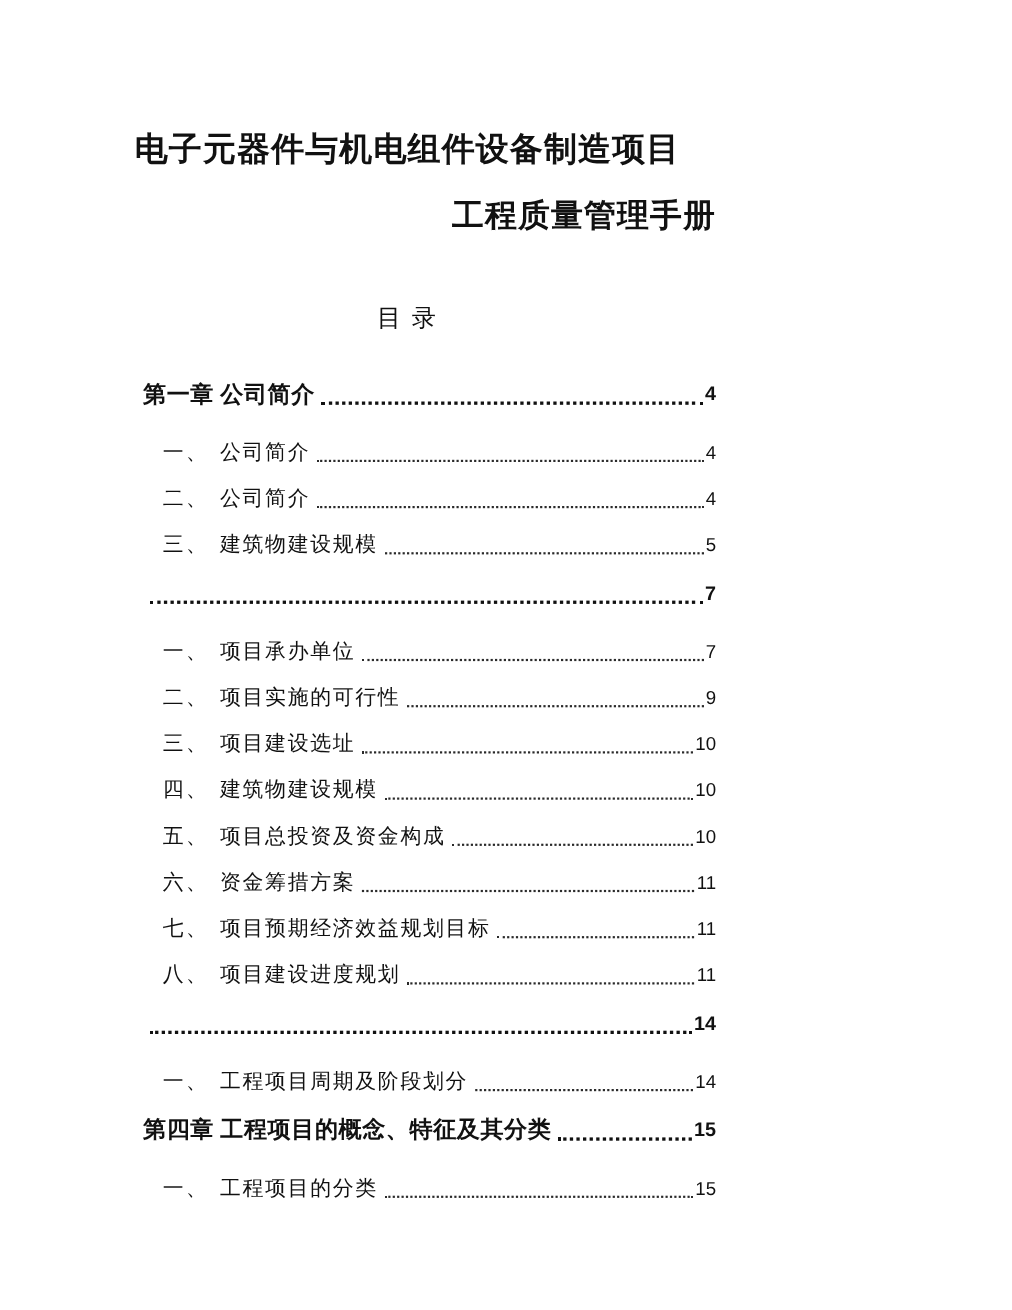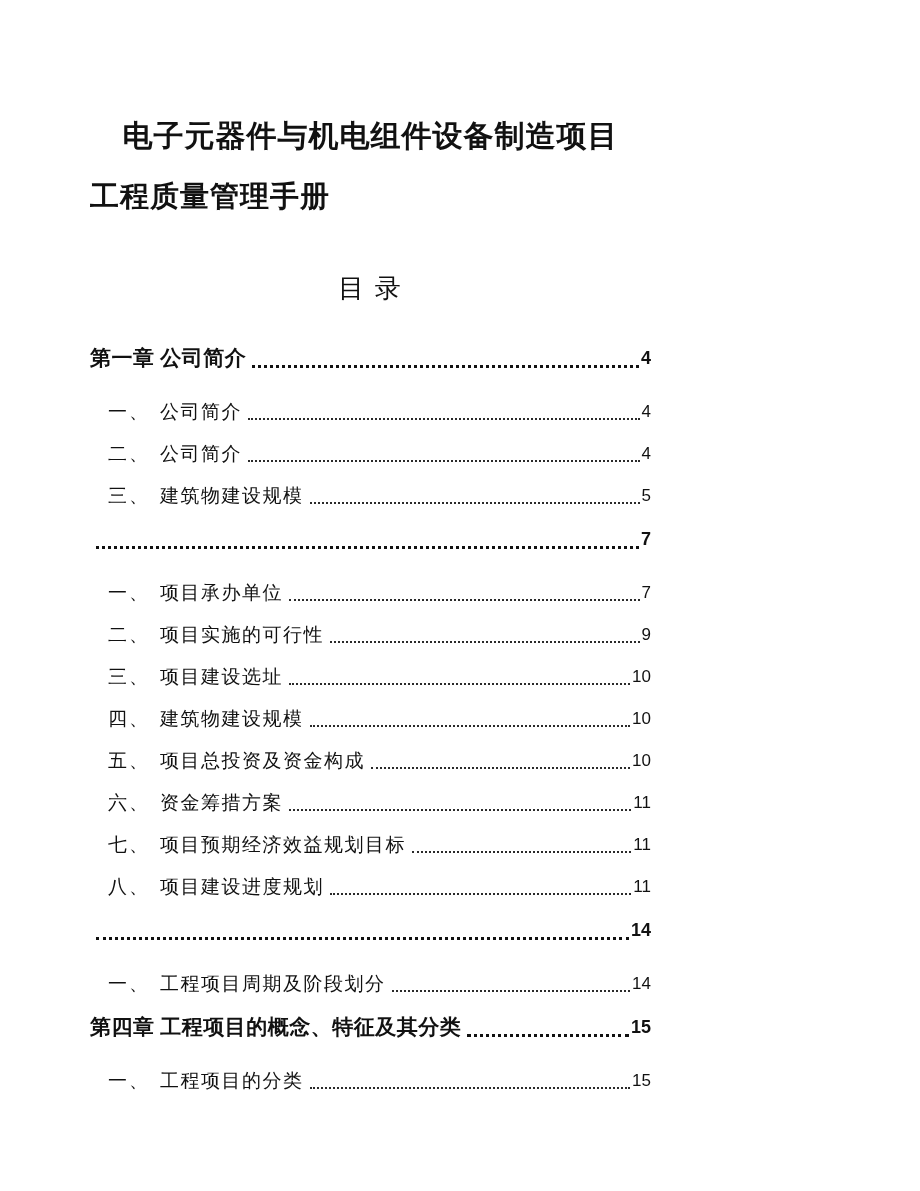--- a/index.html
+++ b/index.html
@@ -15,41 +15,41 @@
   .doc-title {
     text-align: center;
     font-family: "Liberation Sans", sans-serif;
     font-weight: bold;
     font-size: 30px;
     line-height: 36px;
     margin: 0 0 0 0;
     letter-spacing: 1px;
   }
   .doc-subtitle {
-    text-align: left;
+    text-align: right;
     font-family: "Liberation Sans", sans-serif;
     font-weight: bold;
     font-size: 29px;
     line-height: 34px;
     margin: 25px 0 0 0;
     letter-spacing: 1px;
   }
   .toc-heading {
     text-align: center;
     font-family: "Liberation Serif", serif;
     font-weight: normal;
-    font-size: 26px;
+    font-size: 22px;
     line-height: 28px;
     margin: 62px 0 0 0;
     letter-spacing: 2px;
   }
 
   .toc-list { margin-top: 41px; }
 
-  .row { display: flex; align-items: flex-end; }
+  .row { display: flex; align-items: flex-end; margin-left: 40px; }
 
   .row.sub {
     height: 26px;
     margin-bottom: 16px;
     padding-left: 18px;
     font-size: 19px;
     line-height: 26px;
   }
   .row.chapter {
     height: 28px;

